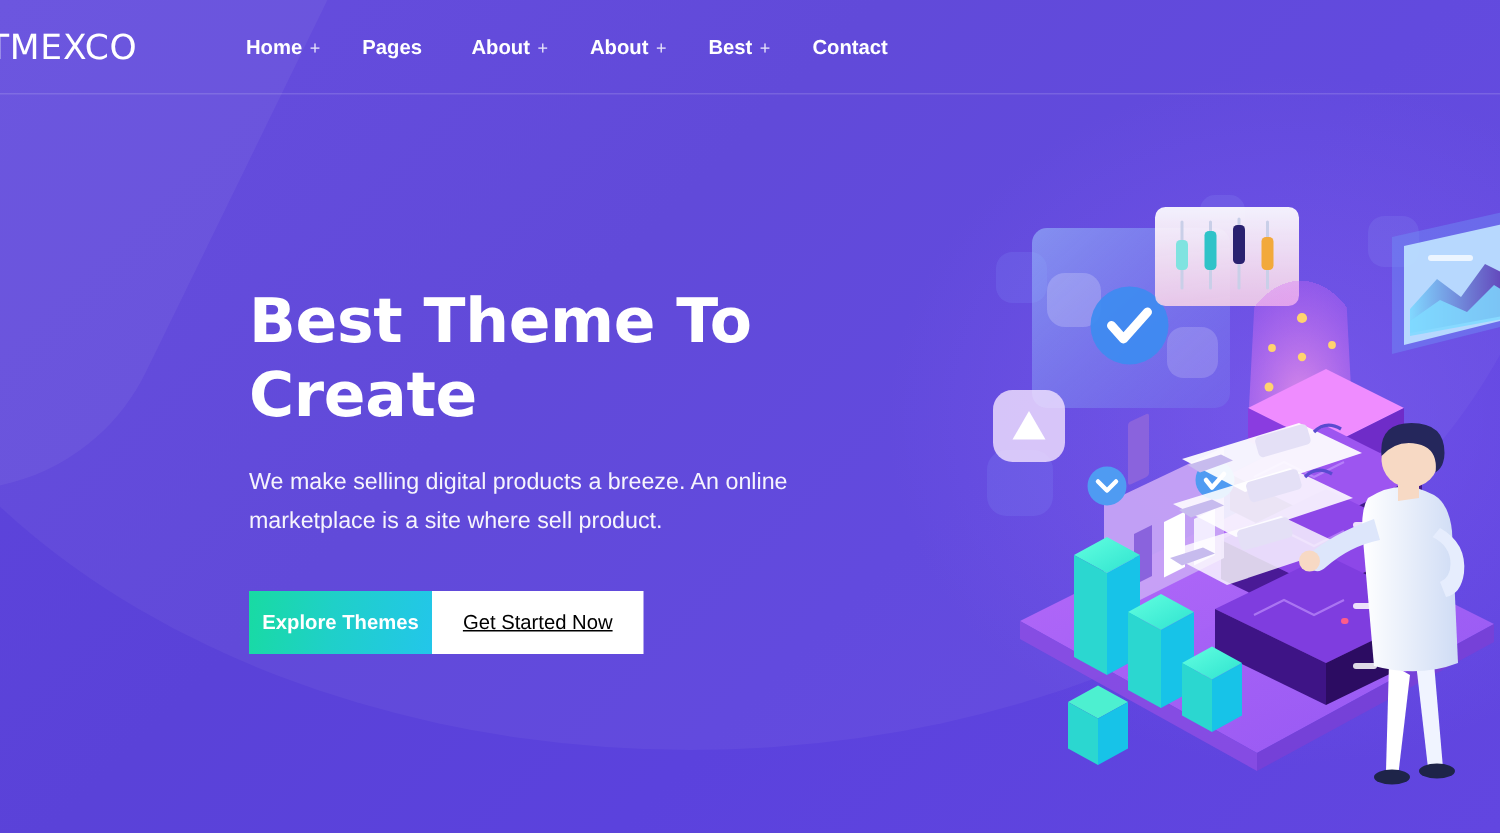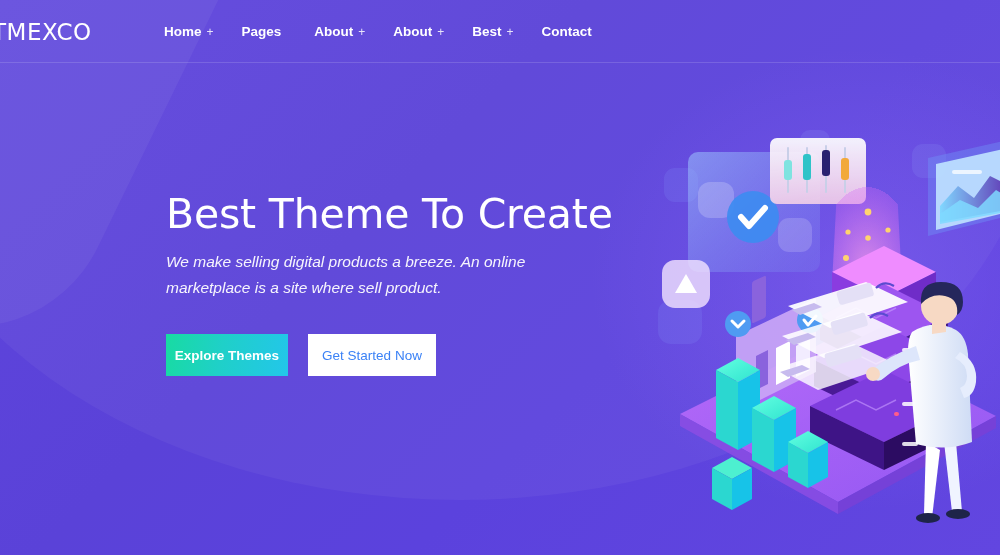--- a/index.html
+++ b/index.html
@@ -66,40 +66,40 @@
   .nav-item:last-child{ margin-right:0; }
   .nav-plus{
     margin-left:5px; font-size:12px; font-weight:400;
     color:rgba(255,255,255,.85);
   }
 
   
   .hero{ position:absolute; left:166px; top:190px; width:470px; z-index:10; }
   .hero h1{
     color:#fff; font-size:41px; line-height:1.19;
-    font-weight:normal; letter-spacing:-.2px;
+    font-weight:bold; letter-spacing:-.2px;
     font-family:"DejaVu Sans", sans-serif;
   }
   .hero h1 .l2{ display:block; }
   .hero p{
-    margin-top:10px;
+    margin-top:21px;
     color:rgba(255,255,255,.94);
-    font-size:15.5px; line-height:1.72; max-width:380px;font-style:italic;
-  }
-  .btns{ margin-top:32px; display:flex; gap:20px; }
+    font-size:15.5px; line-height:1.72; max-width:380px;
+  }
+  .btns{ margin-top:32px; display:flex; }
   .btn{
     display:flex; align-items:center; justify-content:center;
     height:42px; font-size:13.5px; cursor:pointer; white-space:nowrap;
   }
   .btn-primary{
     width:122px; color:#fff; font-weight:bold;
     background:linear-gradient(100deg,#18dba2 0%,#1fd0c8 45%,#23c6ea 100%);
   }
   .btn-secondary{
-    width:128px; color:#3b82f6; background:#fff;
+    width:141px; color:#000000; background:#fff;text-decoration:underline;
   }
 
   
   .illu{ position:absolute; left:640px; top:120px; width:370px; height:435px; z-index:8; }
   .illu svg{ display:block; width:100%; height:100%; }
 </style>
 </head>
 <body>
 
 <div id="page">

